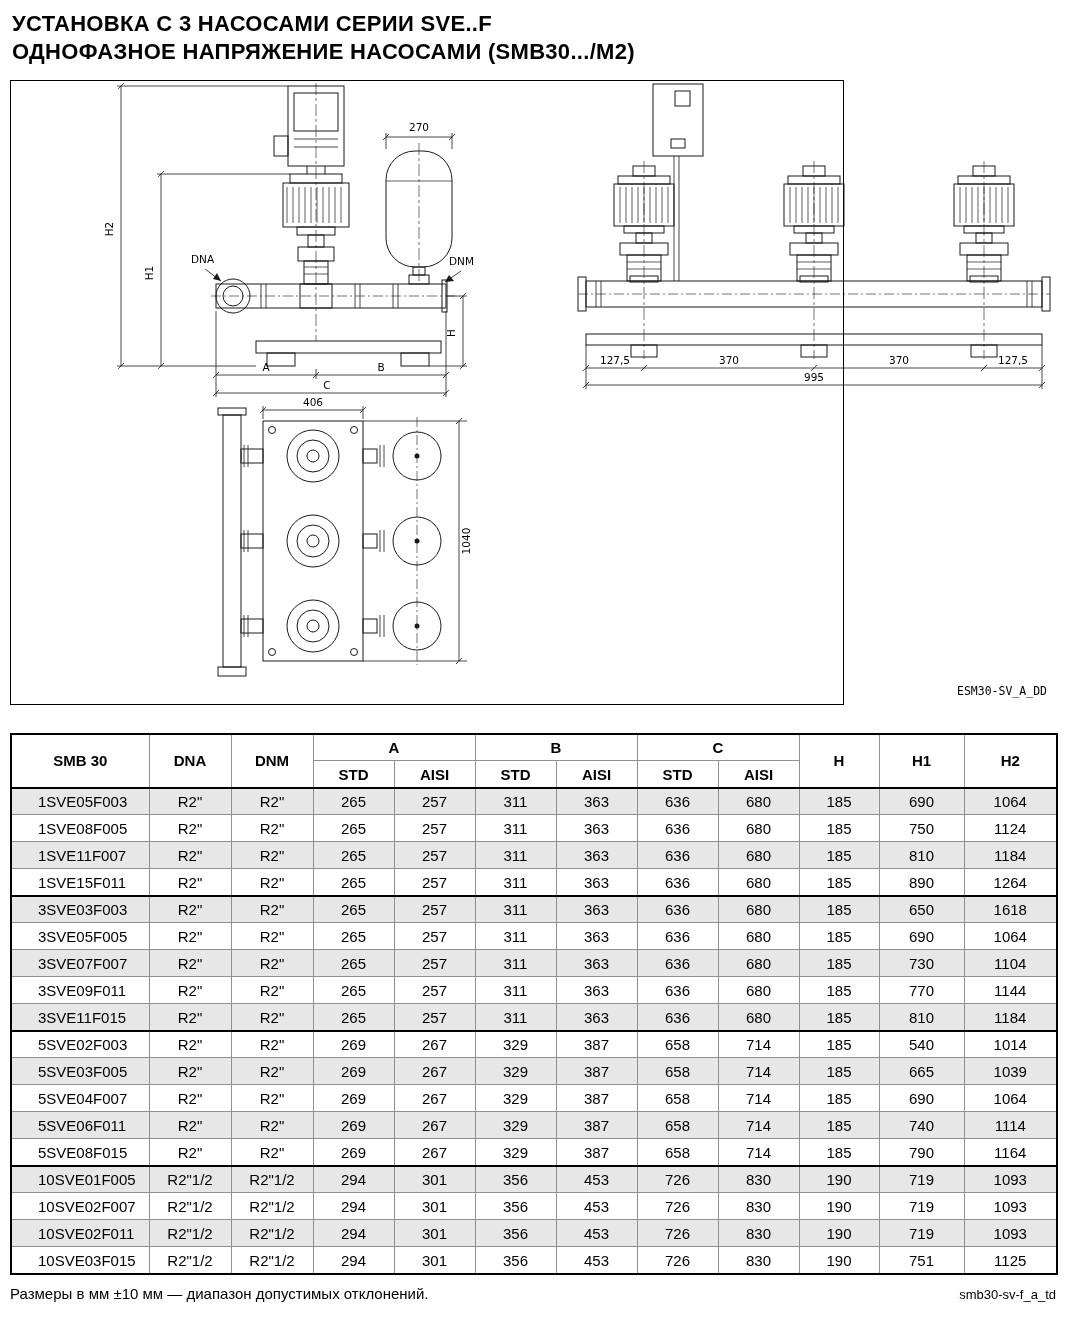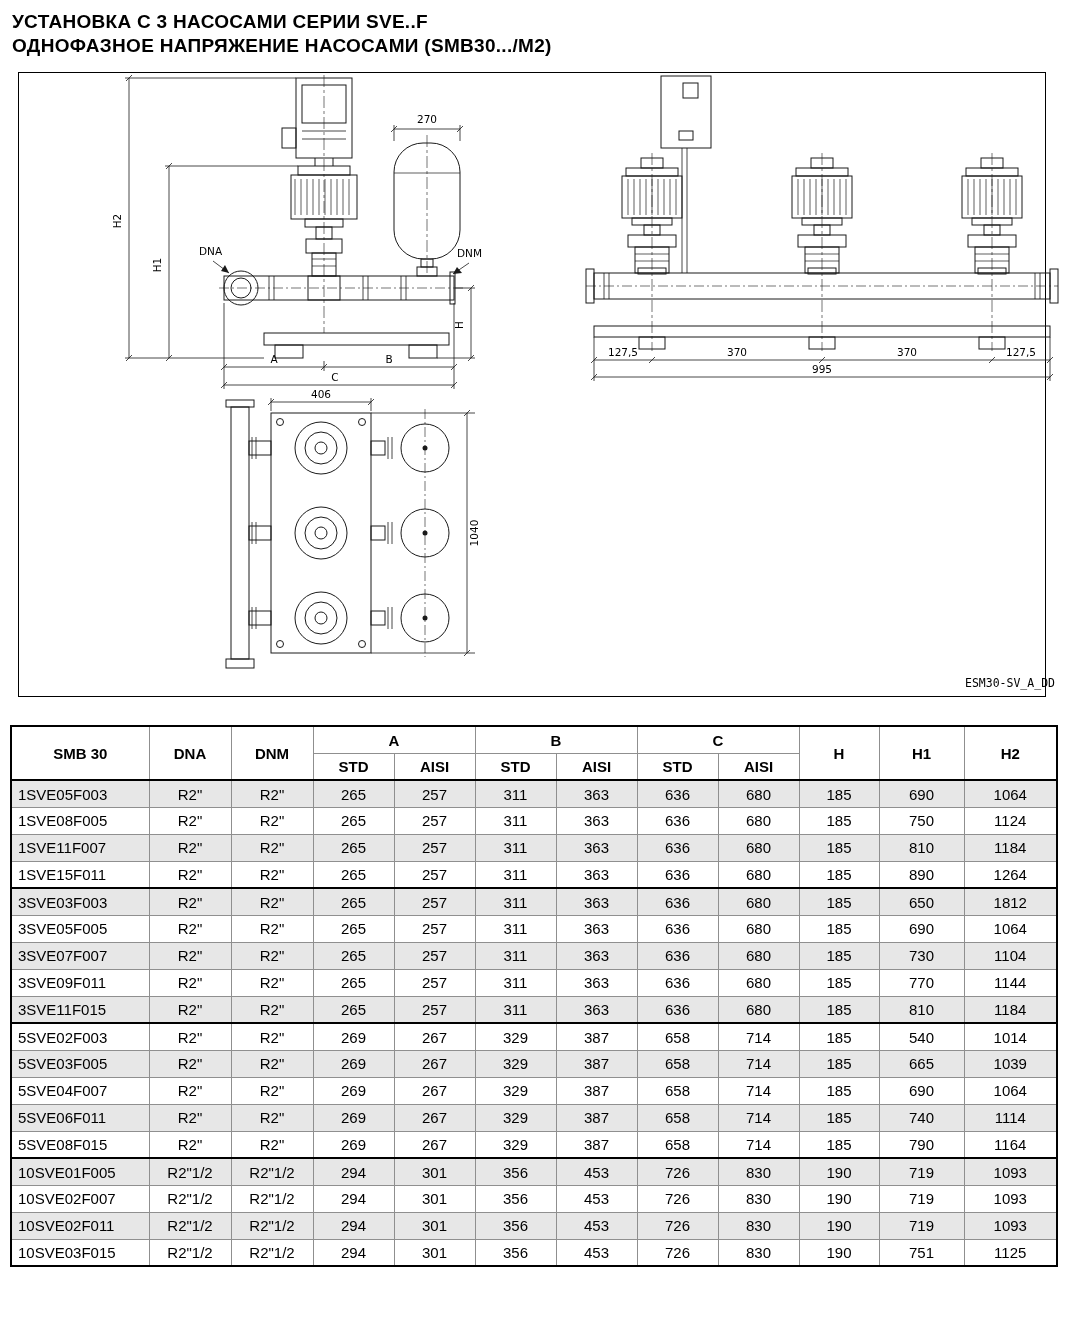--- a/index.html
+++ b/index.html
@@ -3,32 +3,32 @@
 <meta charset="utf-8">
 <style>
   * { box-sizing: border-box; }
   html,body { margin:0; padding:0; }
   body {
     width:1066px; height:1326px; background:#ffffff; color:#000;
     font-family:"Liberation Sans","DejaVu Sans",sans-serif;
     position:relative; overflow:hidden;
   }
   .page { padding:6px 10px 0 10px; }
-  .title { font-size:19px; font-weight:700; line-height:1.27; letter-spacing:.3px; margin:4px 2px 14px 2px; }
-  .drawing-box { width:1028px; height:625px; border:1px solid #000; background:#fff;margin-left:8px; }
+  .title { font-size:22px; font-weight:700; line-height:1.27; letter-spacing:.3px; margin:4px 2px 14px 2px; }
+  .drawing-box { width:834px; height:625px; border:1px solid #000; background:#fff; }
   svg { display:block; }
   svg text { stroke:none; fill:#000; font-size:10.5px; font-family:"DejaVu Sans","Liberation Sans",sans-serif; }
   svg text.code { font-size:11.5px; font-family:"DejaVu Sans Mono","Liberation Mono",monospace; }
 
   table.dims { width:1046px; margin-top:28px; border-collapse:collapse; table-layout:fixed; border:2px solid #000; }
   .dims th, .dims td { border:1px solid #8f8f8f; font-size:15px; padding:2px 4px; text-align:center; height:27px; }
   .dims thead th { font-weight:700; background:#fff; }
   .dims tbody tr.shade { background:#e7e7e7; }
   .dims tbody tr.group-start td { border-top:2px solid #000; }
-  .dims td.model { text-align:left; padding-left:6px; }
+  .dims td.model { text-align:left; padding-left:26px; }
 
   .footer { width:1046px; display:flex; justify-content:space-between; align-items:flex-end; margin-top:10px; }
   .footer .note { font-size:15px; }
   .footer .doc-code { font-size:13px; }
 </style>
 </head>
 <body>
 
 <div class="page">
 
@@ -311,21 +311,21 @@
           <td>R2"</td>
           <td>R2"</td>
           <td>265</td>
           <td>257</td>
           <td>311</td>
           <td>363</td>
           <td>636</td>
           <td>680</td>
           <td>185</td>
           <td>650</td>
-          <td>1812</td>
+          <td>1618</td>
         </tr>
         <tr class="">
           <td class="model">3SVE05F005</td>
           <td>R2"</td>
           <td>R2"</td>
           <td>265</td>
           <td>257</td>
           <td>311</td>
           <td>363</td>
           <td>636</td>
@@ -498,14 +498,18 @@
           <td>453</td>
           <td>726</td>
           <td>830</td>
           <td>190</td>
           <td>751</td>
           <td>1125</td>
         </tr>
       </tbody>
   </table>
 
+  <div class="footer">
+    <span class="note">Размеры в мм ±10 мм — диапазон допустимых отклонений.</span>
+    <span class="doc-code">smb30-sv-f_a_td</span>
+  </div>
 
 </div>
 
 </body></html>

